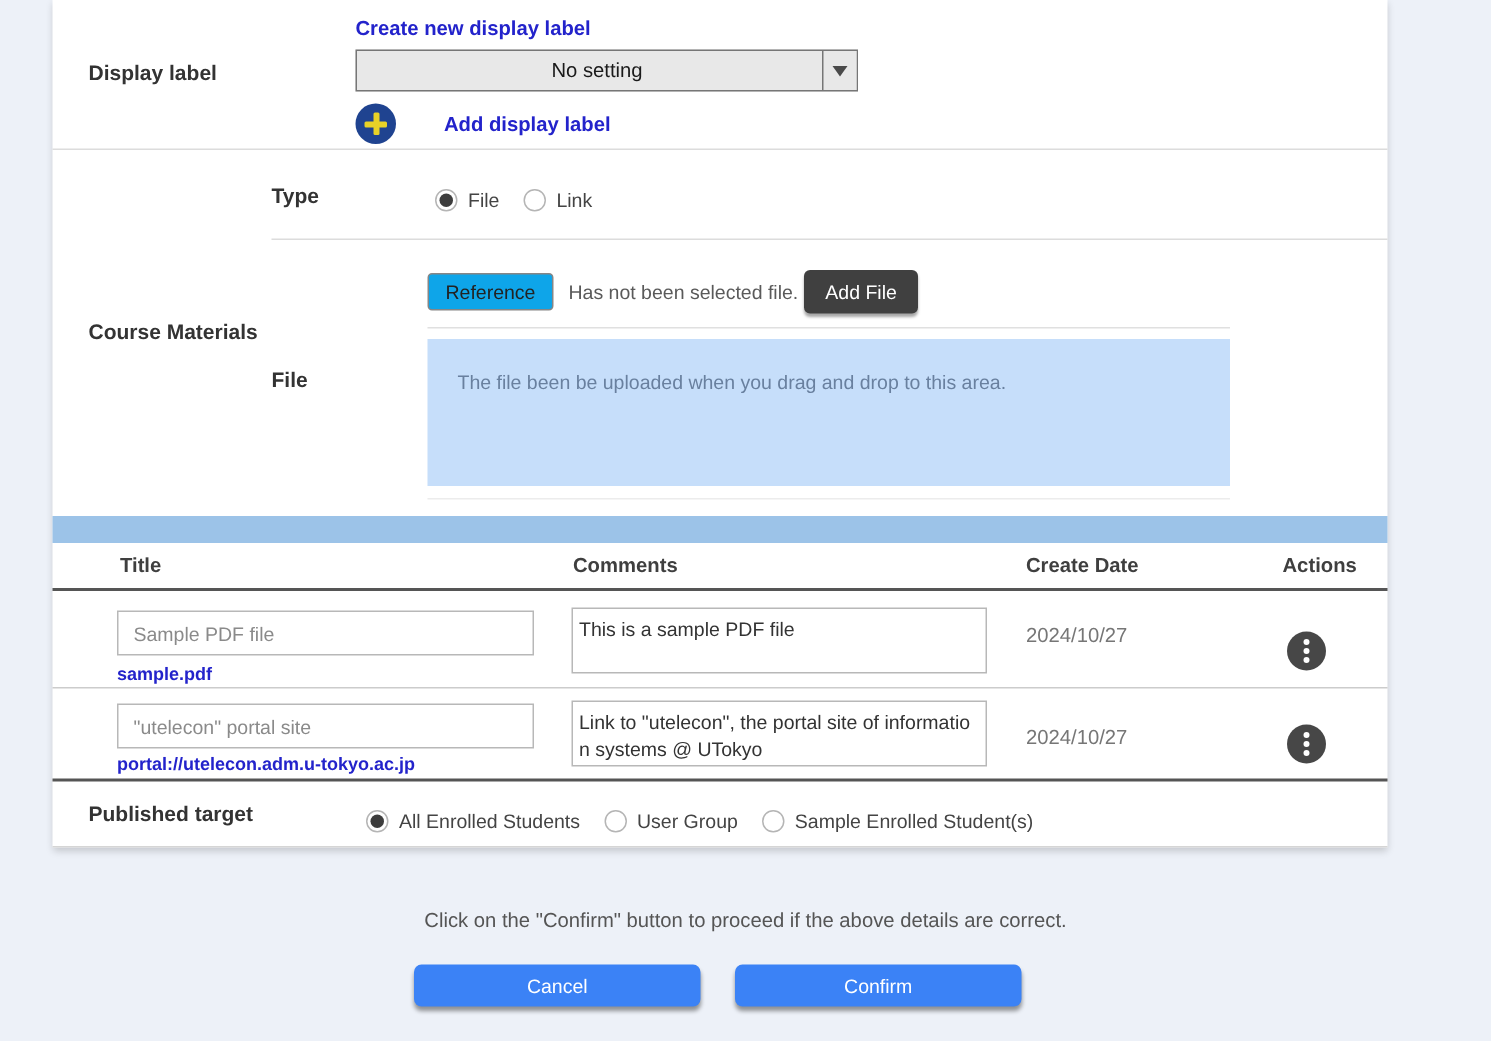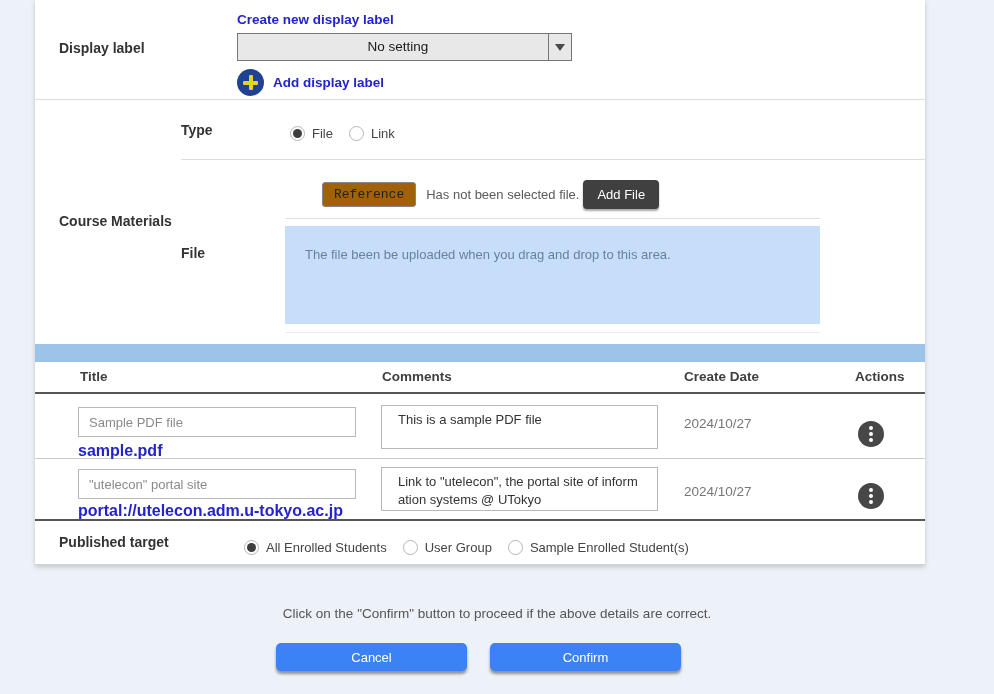--- a/index.html
+++ b/index.html
@@ -59,21 +59,21 @@
   .plus-circle {
     width: 27px; height: 27px; border-radius: 50%;
     background: #1f4390; position: relative; cursor: pointer;
     flex: 0 0 auto;
   }
   .plus-circle::before, .plus-circle::after {
     content: ""; position: absolute; background: #e8d227; border-radius: 1px;
   }
   .plus-circle::before { left: 6px; top: 11.5px; width: 15px; height: 4px; }
   .plus-circle::after  { left: 11.5px; top: 6px; width: 4px; height: 15px; }
-  .add-row .blue-link { margin-left: 9px; }
+  .add-row .blue-link { margin-left: 32px; }
   
   .radio-row { display: flex; align-items: center; font-size: 13px; color: #444; }
   .radio {
     width: 15px; height: 15px; border-radius: 50%;
     border: 1px solid #b5b5b5; background: #fff;
     position: relative; cursor: pointer; flex: 0 0 auto;
   }
   .radio.selected::after {
     content: ""; position: absolute; inset: 2px;
     border-radius: 50%; background: #3d3d3d;
@@ -90,24 +90,23 @@
   }
   
   .sec-materials { height: 184px; }
   .sec-materials .label-main { left: 24px; top: 85px; }
   .sec-materials .label-file { left: 146px; top: 85px; }
   .ref-row {
     position: absolute; left: 250px; top: 20px;
     display: flex; align-items: center;
   }
   .btn-reference {
-    background: #a16207; border: 1px solid #868686; border-radius: 3px;
+    background: #0ea5e9; border: 1px solid #868686; border-radius: 3px;
     font-size: 13px; color: #222; padding: 4px 11px; cursor: pointer;
-    font-family: Liberation Mono, monospace;
-    margin-left: 37px;
+    font-family: Liberation Sans, sans-serif;
   }
   .nofile-text { font-size: 13px; color: #5a5a5a; margin-left: 10px; }
   .btn-addfile {
     background: #404040; color: #fff; border: none; border-radius: 4px;
     font-size: 13px; padding: 7px 14px; margin-left: 4px; cursor: pointer;
     box-shadow: 0 2px 2px rgba(0,0,0,0.35);
     font-family: "Liberation Sans", sans-serif;
   }
   .ref-line {
     position: absolute; left: 250px; top: 58px; width: 535px; height: 1px;
@@ -140,29 +139,29 @@
   .trow.r2 { height: 62px; border-bottom: 2px solid #555; }
   .title-input {
     position: absolute; left: 43px; width: 278px; height: 30px;
     border: 1px solid #b8b8b8; padding: 0 10px;
     font-size: 13px; color: #8a8a8a; background: #fff;
     font-family: "Liberation Sans", sans-serif;
   }
   .r1 .title-input { top: 13px; } .r2 .title-input { top: 10px; }
   .file-link {
     position: absolute; left: 43px;
-    font-size: 16px; font-weight: bold; color: #2323cb; text-decoration: none;
+    font-size: 12px; font-weight: bold; color: #2323cb; text-decoration: none;
     cursor: pointer;
   }
   .r1 .file-link { top: 48px; } .r2 .file-link { top: 43px; }
   .comment-box {
     position: absolute; left: 346px; width: 277px; height: 44px;
     border: 1px solid #b8b8b8; background: #fff;
     font-size: 13px; color: #333; line-height: 1.35;
-    padding: 5px 16px; word-break: break-all; overflow: hidden;
+    padding: 5px 4px; word-break: break-all; overflow: hidden;
   }
   .r1 .comment-box { top: 11px; } .r2 .comment-box { top: 8px; }
   .cdate { position: absolute; left: 649px; font-size: 13.5px; color: #767676; }
   .r1 .cdate { top: 22px; } .r2 .cdate { top: 25px; }
   .kebab {
     position: absolute; left: 823px; width: 26px; height: 26px;
     border-radius: 50%; background: #474747; cursor: pointer;
     display: flex; flex-direction: column;
     align-items: center; justify-content: center; gap: 2px;
   }

